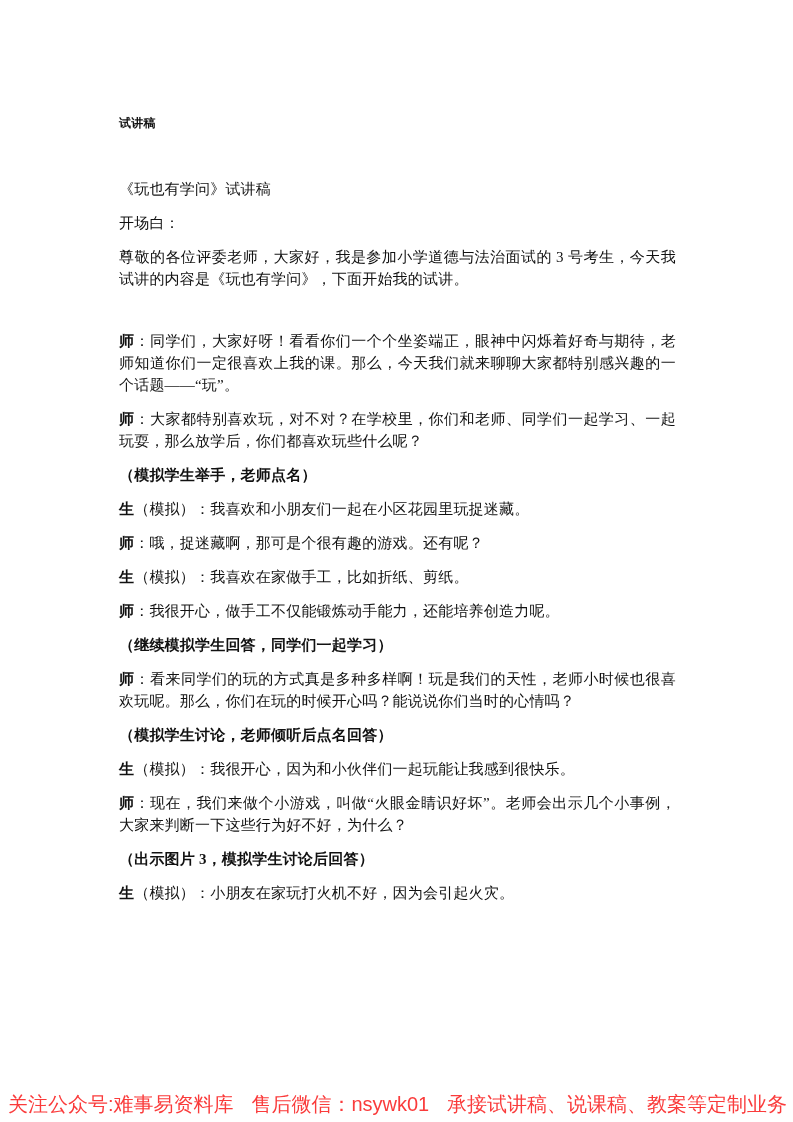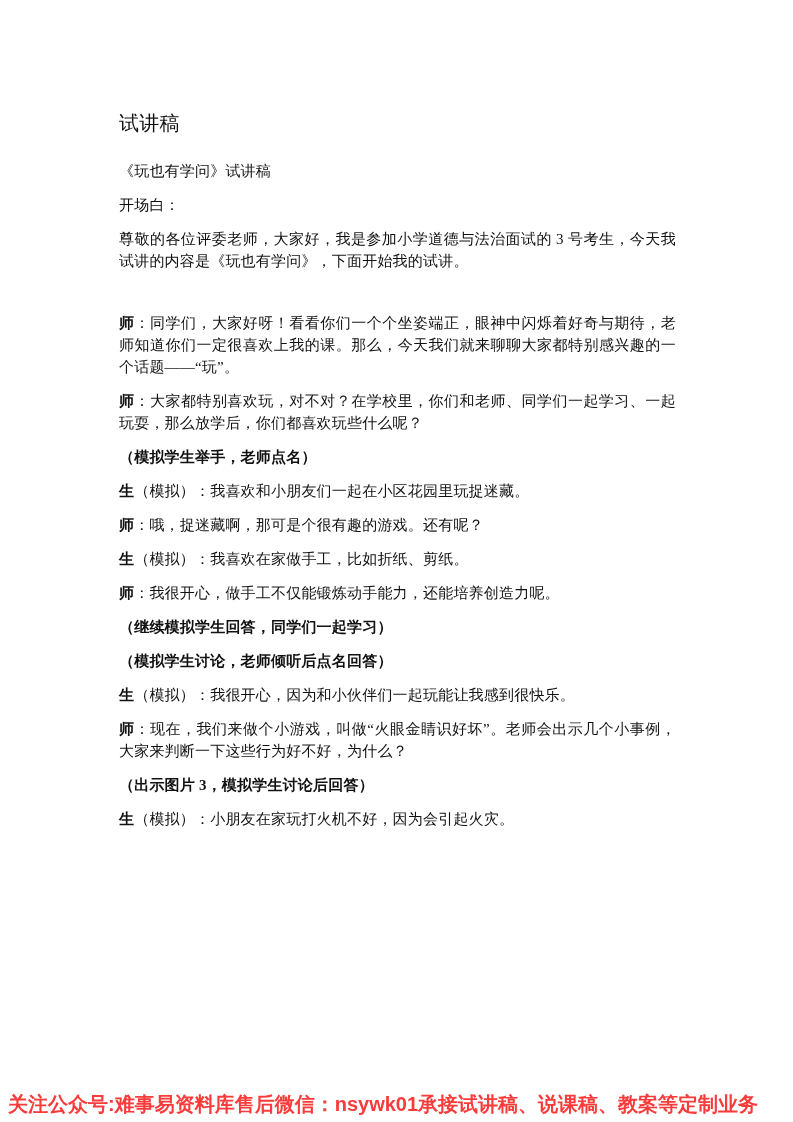--- a/index.html
+++ b/index.html
@@ -23,42 +23,43 @@
     width: 557px;
   }
   .para {
     margin: 0 0 12px 0;
     font-size: 15px;
     line-height: 22px;
     text-align: justify;
     letter-spacing: 0.2px;
   }
   .doc-title {
-    font-weight: normal;
-    font-size: 20px;
-    margin-bottom: 26px;
+    font-weight: bold;
+    font-size: 12px;
+    margin-bottom: 44px;
   }
   .stage {
     font-weight: bold;
   }
   .spk {
     font-weight: bold;
   }
   .spacer {
     height: 28px;
   }
   .footer {
     position: absolute;
     left: 8px;
     right: 6px;
     bottom: 7px;
     display: flex;
+    justify-content: space-between;
     align-items: baseline;
     font-family: "Liberation Sans", "DejaVu Sans", sans-serif;
-    font-weight: bold;
+    font-weight: normal;
     font-size: 20px;
     line-height: 22px;
     white-space: nowrap;
     color: #fa3b3b;
   }
 </style>
 </head>
 <body>
 
 <div class="page">
@@ -80,20 +81,21 @@
     <p class="para"><span class="spk">生</span><span>（模拟）：</span><span>我喜欢和小朋友们一起在小区花园里玩捉迷藏。</span></p>
 
     <p class="para"><span class="spk">师</span><span>：</span><span>哦，捉迷藏啊，那可是个很有趣的游戏。还有呢？</span></p>
 
     <p class="para"><span class="spk">生</span><span>（模拟）：</span><span>我喜欢在家做手工，比如折纸、剪纸。</span></p>
 
     <p class="para"><span class="spk">师</span><span>：</span><span>我很开心，做手工不仅能锻炼动手能力，还能培养创造力呢。</span></p>
 
     <p class="para stage">（继续模拟学生回答，同学们一起学习）</p>
 
+    <p class="para"><span class="spk">师</span><span>：</span><span>看来同学们的玩的方式真是多种多样啊！玩是我们的天性，老师小时候也很喜欢玩呢。那么，你们在玩的时候开心吗？能说说你们当时的心情吗？</span></p>
 
     <p class="para stage">（模拟学生讨论，老师倾听后点名回答）</p>
 
     <p class="para"><span class="spk">生</span><span>（模拟）：</span><span>我很开心，因为和小伙伴们一起玩能让我感到很快乐。</span></p>
 
 
     <p class="para"><span class="spk">师</span><span>：</span><span>现在，我们来做个小游戏，叫做“火眼金睛识好坏”。老师会出示几个小事例，大家来判断一下这些行为好不好，为什么？</span></p>
 
     <p class="para stage">（出示图片 3，模拟学生讨论后回答）</p>
 

